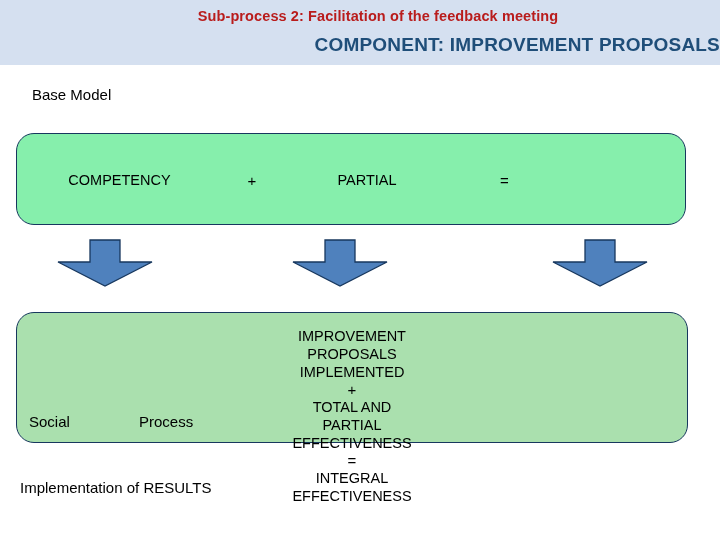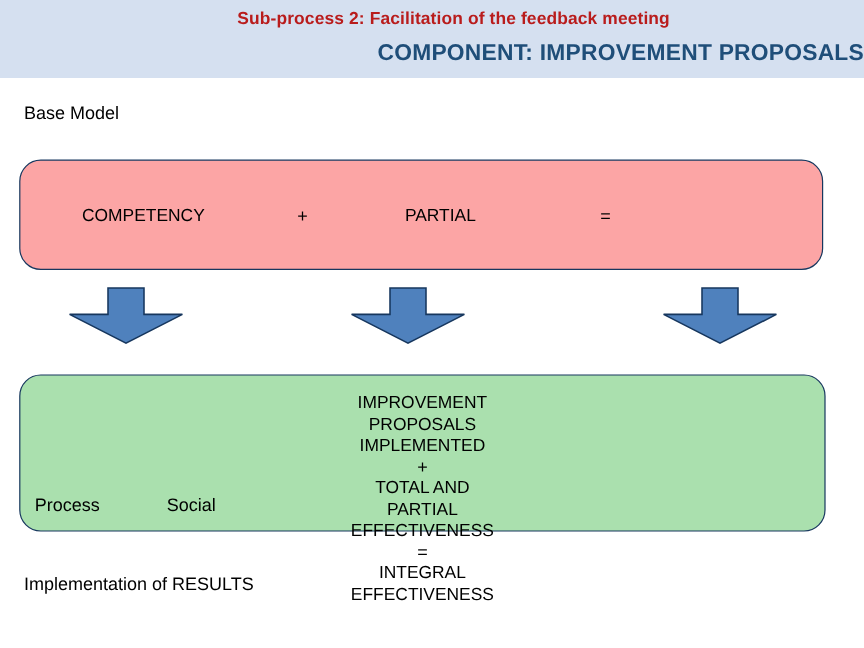--- a/index.html
+++ b/index.html
@@ -41,36 +41,36 @@
     text-align: right;
     font-size: 19px;
     font-weight: bold;
     color: #1f4e79;
     letter-spacing: 0.2px;
   }
 
   
   #base-model-label {
     position: absolute;
-    left: 20px; top: 86px;
+    left: 32px; top: 86px;
     font-size: 15px;
     color: #000000;
   }
 
   
   .flow-box {
     position: absolute;
     box-sizing: border-box;
     border: 1.4px solid #17375e;
     border-radius: 18px;
   }
   #base-model-box {
     left: 16px; top: 133px;
     width: 670px; height: 92px;
-    background: #fca5a5;
+    background: #86efac;
   }
   #implemented-box {
     left: 16px; top: 312px;
     width: 672px; height: 131px;
     background: #aae0ae;
     border-color: #17375e;
   }
 
   
   .eq-row {
@@ -195,18 +195,18 @@
     <div class="eq-op c-op1">+</div>
     <div class="eq-cell c-term2 multiline">TOTAL AND
 PARTIAL
 EFFECTIVENESS</div>
     <div class="eq-op c-op2">=</div>
     <div class="eq-cell c-term3 multiline">INTEGRAL
 EFFECTIVENESS</div>
   </div>
 
   <div id="green-tags">
+    <div id="tag-social" class="tag">Social</div>
     <div id="tag-process" class="tag">Process</div>
-    <div id="tag-social" class="tag">Social</div>
   </div>
 </div>
 
 <div id="footer-caption">Implementation of RESULTS</div>
 
 </body></html>

